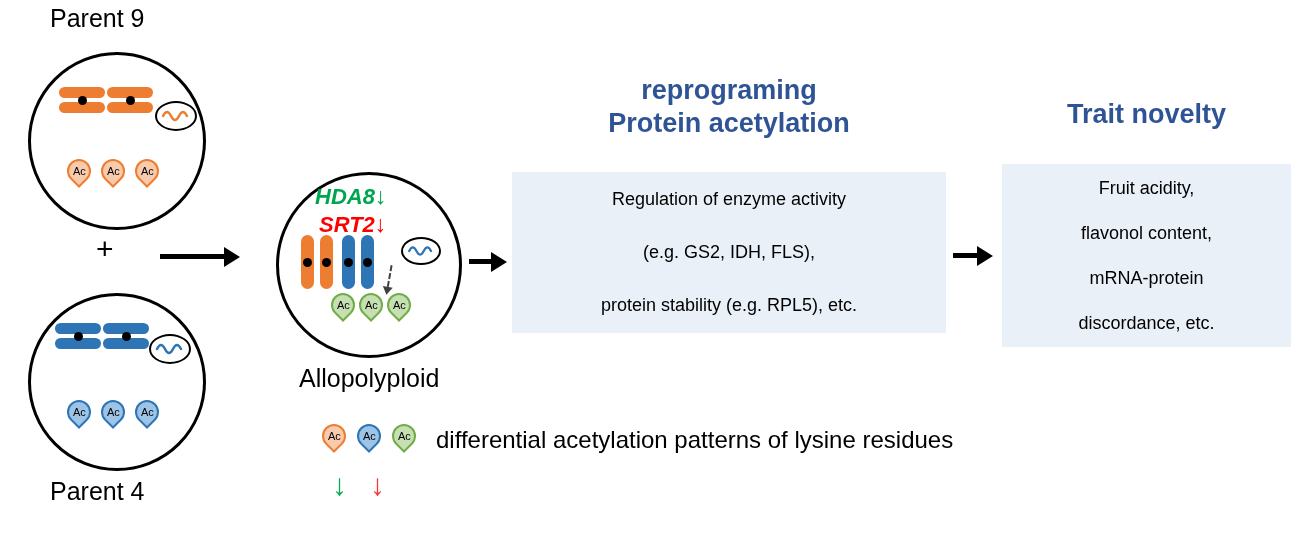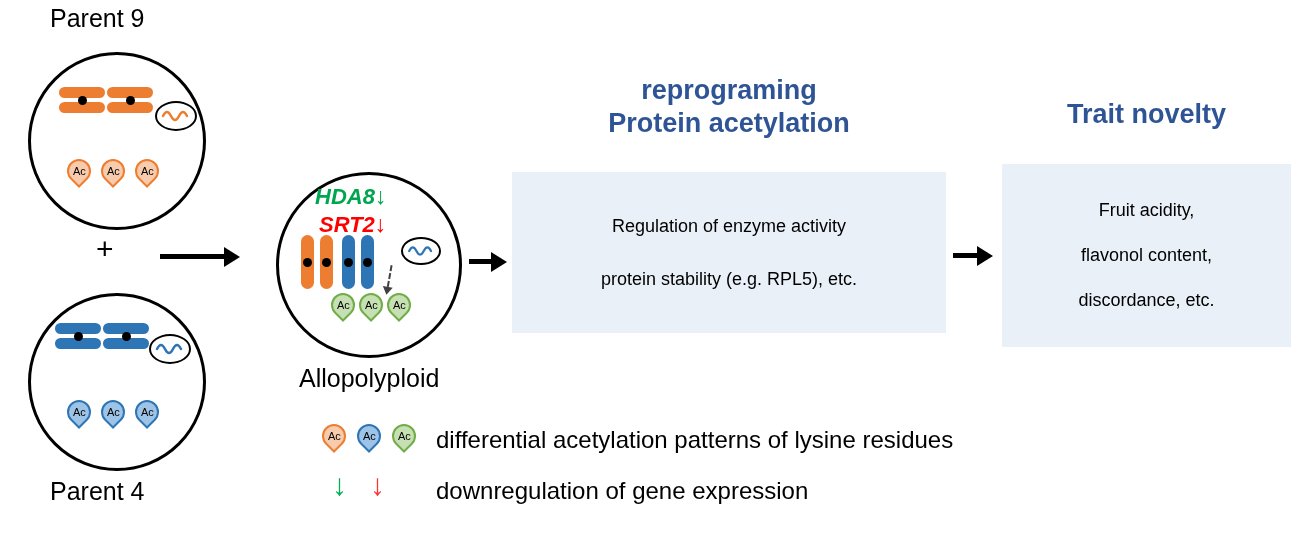--- a/index.html
+++ b/index.html
@@ -157,40 +157,41 @@
   <div class="txt" style="left:299px;top:364px">Allopolyploid</div>
 
   <div class="h-arrow" style="left:469px;top:259px;width:22px"></div>
 
   <div class="heading" style="left:512px;top:74px;width:434px">
     <div>reprograming</div>
     <div>Protein acetylation</div>
   </div>
   <div class="panel panel1" style="left:512px;top:172px;width:434px;height:161px">
     <div>Regulation of enzyme activity</div>
+    <div>(e.g. GS2, IDH, FLS),</div>
     <div>protein stability (e.g. RPL5), etc.</div>
   </div>
 
   <div class="h-arrow" style="left:953px;top:253px;width:24px"></div>
 
   <div class="heading" style="left:1002px;top:98px;width:289px">Trait novelty</div>
   <div class="panel panel2" style="left:1002px;top:164px;width:289px;height:183px">
     <div>Fruit acidity,</div>
     <div>flavonol content,</div>
+    <div>mRNA-protein</div>
     <div>discordance, etc.</div>
   </div>
 
   <div class="pin p-orange" style="left:322px;top:424px">
       <span>Ac</span>
     </div>
   <div class="pin p-blue" style="left:357px;top:424px">
       <span>Ac</span>
     </div>
   <div class="pin p-green" style="left:392px;top:424px">
       <span>Ac</span>
     </div>
   <div class="caption" style="left:436px;top:426px">differential acetylation patterns of lysine residues</div>
 
   <div class="legend-arrow la-green" style="left:332px;top:470px">↓</div>
   <div class="legend-arrow la-red" style="left:370px;top:470px">↓</div>
-  <div class="caption" style="left:436px;top:477px">downregulation of gene expression</div>
 
 </div>
 
 </body></html>

